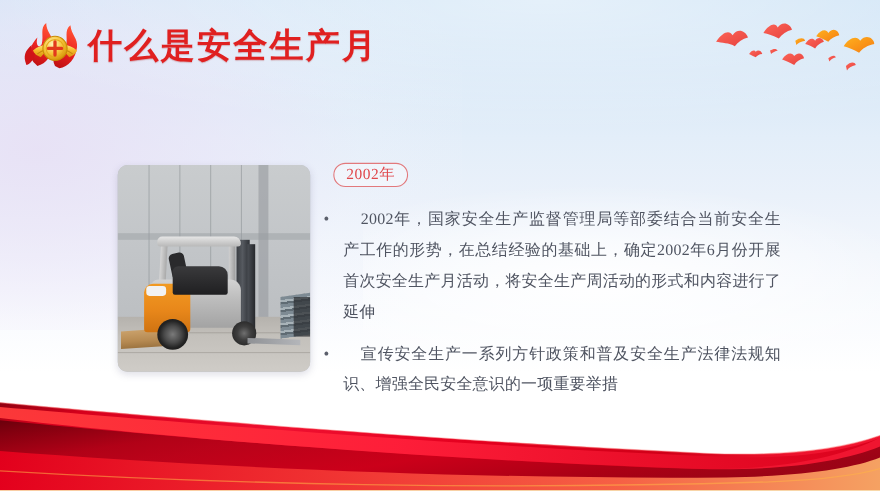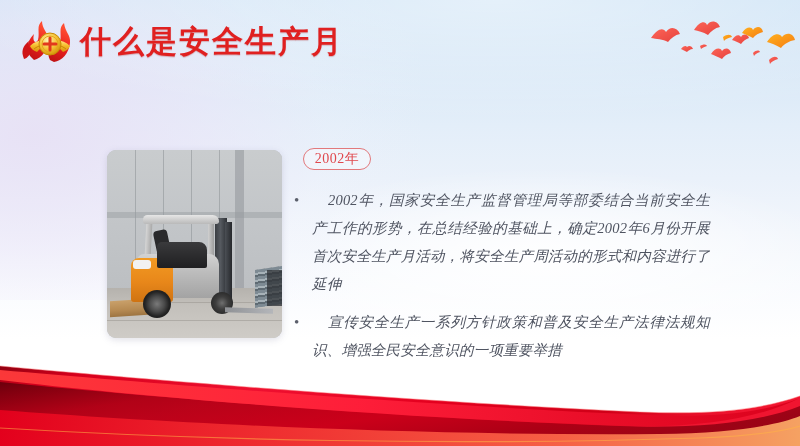--- a/index.html
+++ b/index.html
@@ -274,21 +274,20 @@
     padding-left: 2px;
   }
   .bullet-text {
     flex: 1 1 auto;
     color: #4f5461;
     font-size: 14.5px;
     line-height: 28px;
     letter-spacing: .2px;
     text-align: justify;
     text-indent: 16px;
-    font-style: italic;
   }
 
   
   .ribbon {
     position: absolute;
     left: 0; bottom: 0;
     width: 800px; height: 110px;
   }
 </style>
 </head>

